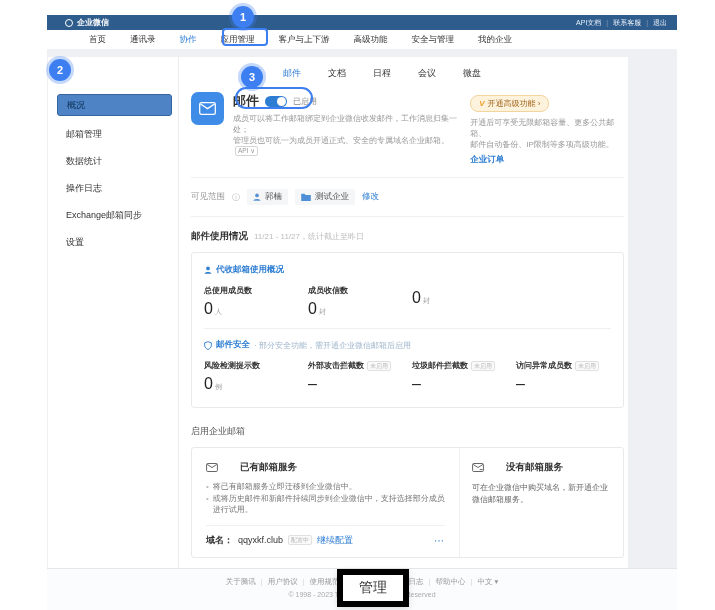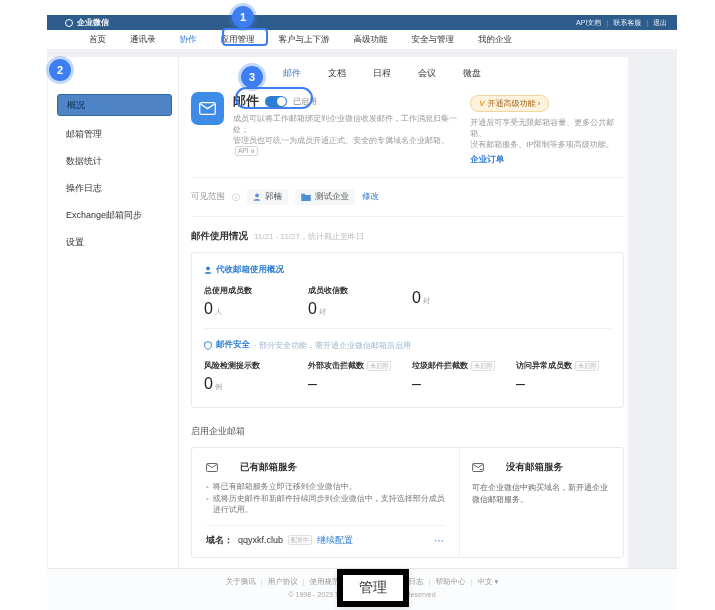--- a/index.html
+++ b/index.html
@@ -188,21 +188,21 @@
                 </div>
               </div>
             </div>
             <div class="mod-right">
               <span class="promo-pill">
                 <span class="vip-ic">V</span>
                 <span>开通高级功能 ›</span>
               </span>
               <div class="promo-desc">
                 <span>开通后可享受无限邮箱容量、更多公共邮箱、</span><br>
-                <span>没有邮箱服务、IP限制等多项高级功能。</span>
+                <span>邮件自动备份、IP限制等多项高级功能。</span>
               </div>
               <div class="promo-link">企业订单</div>
             </div>
           </div>
 
           <hr class="divider">
 
           <div class="visible-row">
             <span class="vr-label">可见范围</span>
             <span class="info-ic">ⓘ</span>

